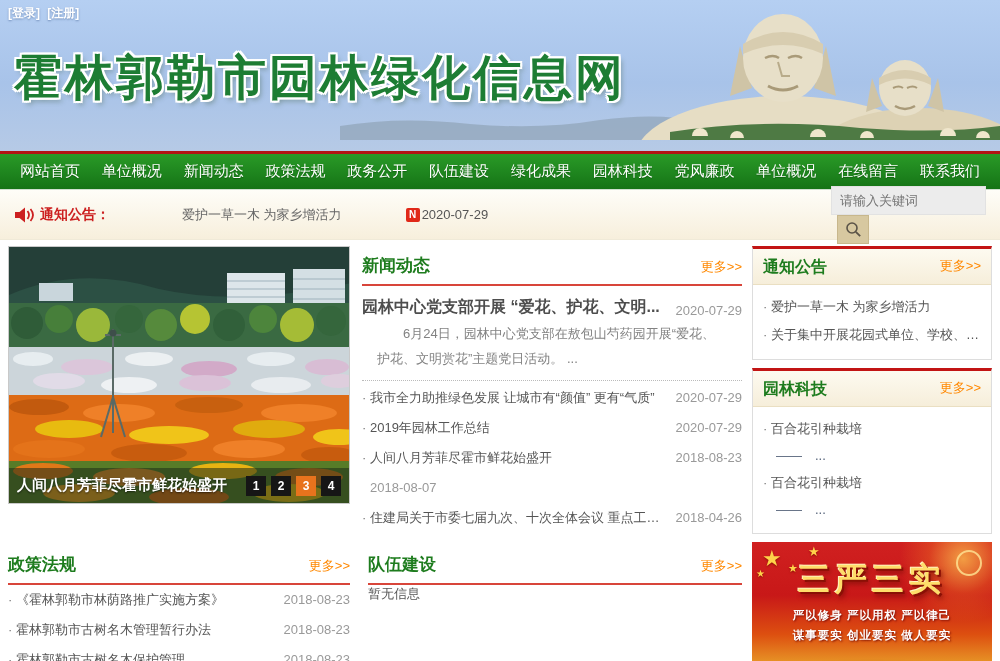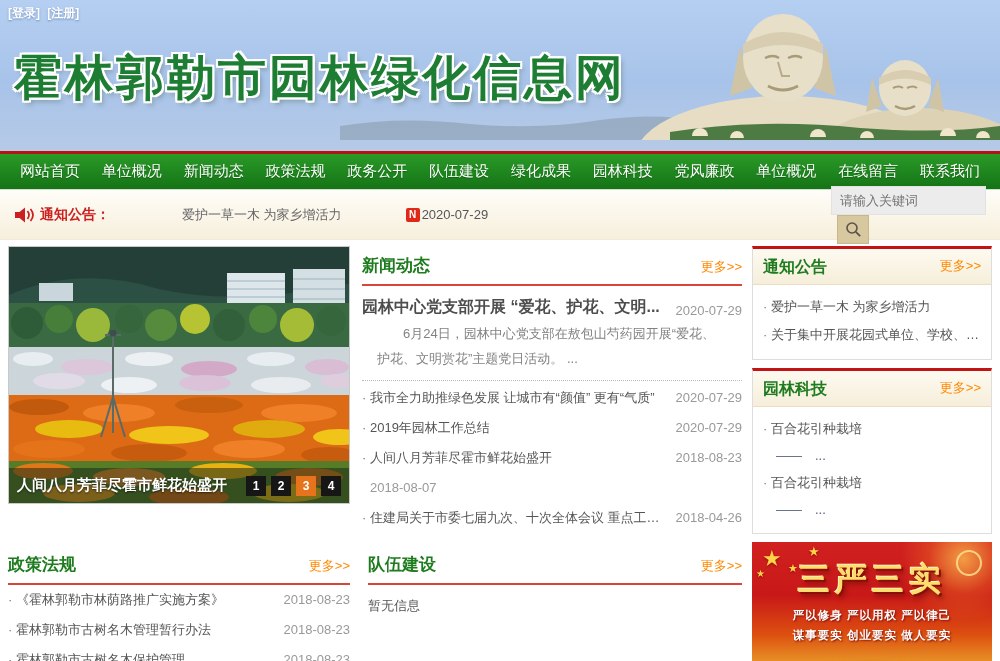--- a/index.html
+++ b/index.html
@@ -72,21 +72,21 @@
   .feat-title { color:#4d4d4d; font-size:16px; font-weight:bold; flex:1; white-space:nowrap;
     overflow:hidden; }
   .feat-date { color:#999; font-size:13px; margin-left:8px; flex:none; }
   .summary { color:#828282; font-size:13px; line-height:1.95; text-indent:2em; margin:3px 15px 8px; }
   .dotted { border-top:1px dotted #bbb; margin:4px 0 2px; }
   .item-row { display:flex; align-items:center; height:30px; cursor:pointer; }
   .item-title { color:#555; font-size:13px; flex:1; white-space:nowrap; overflow:hidden;
     text-overflow:ellipsis; }
   .item-title::before { content:"· "; color:#777; }
   .item-date { color:#999; font-size:13px; margin-left:8px; flex:none; }
-  .empty-text { color:#555; font-size:13px; padding-top:12px; }
+  .empty-text { color:#555; font-size:13px; }
 
   
   .side-box { border:1px solid #ddd; border-top:3px solid #c21414; background:#fff; }
   .box-head { display:flex; align-items:flex-start; justify-content:space-between;
     padding:8px 10px 6px; background:linear-gradient(180deg,#fdfaf0,#f6eeda);
     border-bottom:1px solid #eadfc2; }
   .box-title { color:#1e7c1e; font-size:16px; font-weight:bold; }
   .box-body { padding:8px 10px 10px; }
   .box-item { color:#555; font-size:13px; line-height:2.15; white-space:nowrap; overflow:hidden;
     text-overflow:ellipsis; cursor:pointer; }

